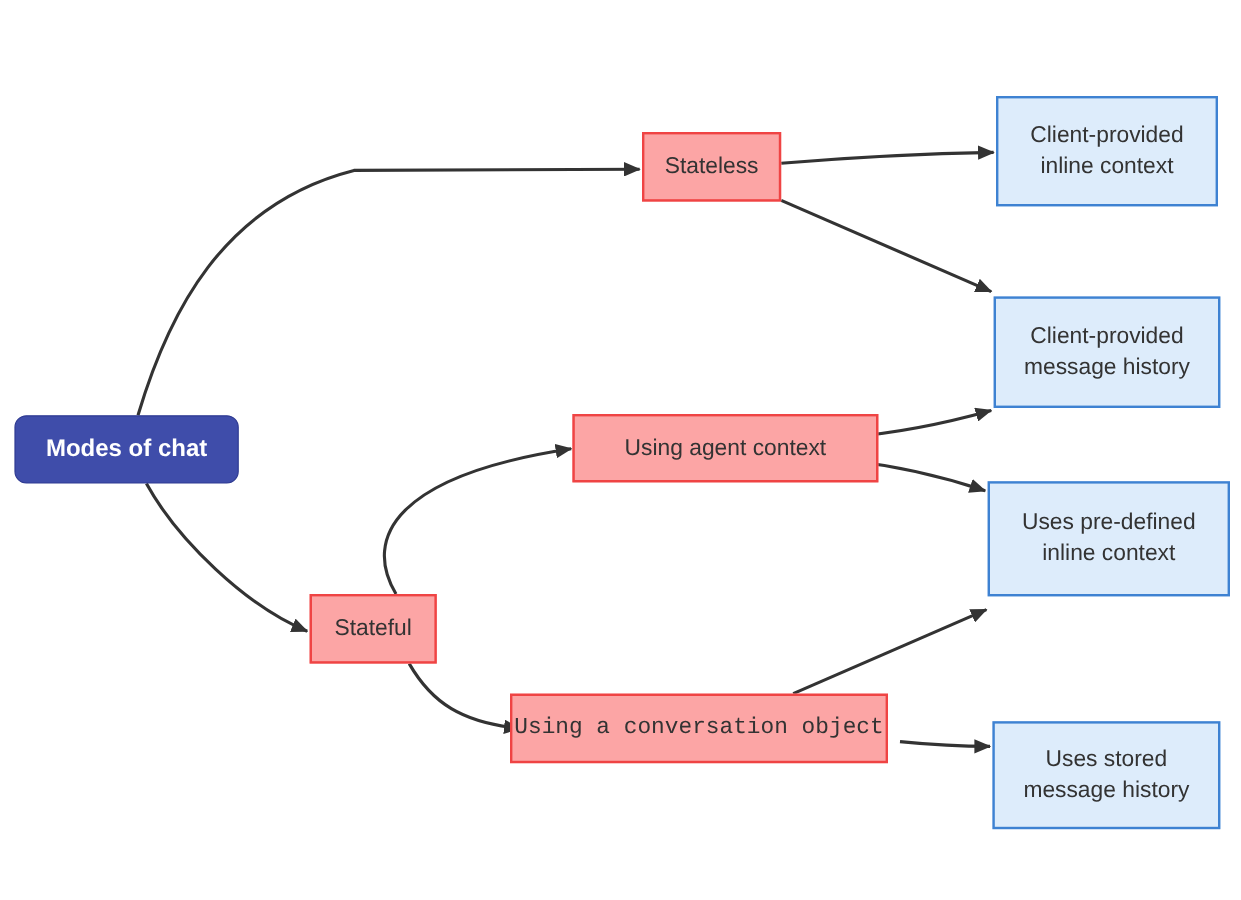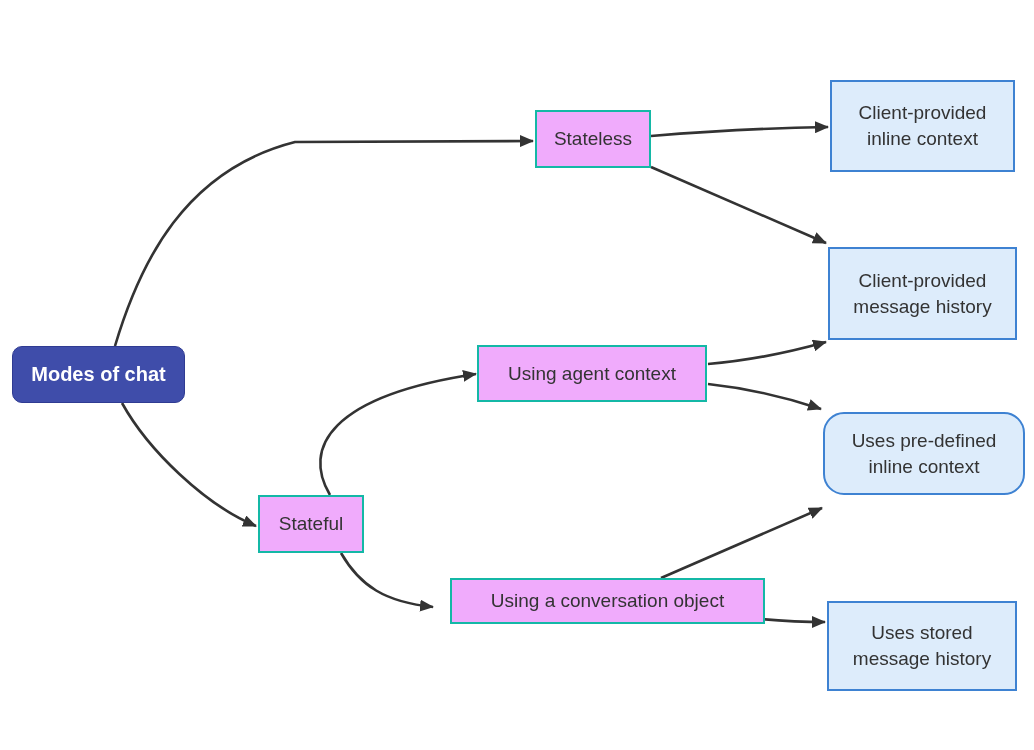--- a/index.html
+++ b/index.html
@@ -38,22 +38,22 @@
   }
   .node.root {
     background: #3f4daa;
     border: 1px solid #2f3b92;
     border-radius: 10px;
     color: #ffffff;
     font-weight: bold;
     font-size: 20px;
   }
   .node.branch {
-    background: #f0abfc;
-    border: 2px solid #14b8a6;
+    background: #fca5a5;
+    border: 2px solid #ef4444;
   }
   .node.leaf {
     background: #ddecfb;
     border: 2px solid #3e82d2;
   }
 </style>
 </head>
 <body>
 
 <div class="canvas">
@@ -69,41 +69,41 @@
     <path class="edge" d="M 651,136 C 700,132 770,128 828,127" marker-end="url(#arrow)"></path>
     <path class="edge" d="M 651,167 L 826,243" marker-end="url(#arrow)"></path>
     <path class="edge" d="M 330,495 C 302,448 330,396 476,374" marker-end="url(#arrow)"></path>
     <path class="edge" d="M 341,553 C 360,586 385,602 433,607" marker-end="url(#arrow)"></path>
     <path class="edge" d="M 708,364 C 745,361 790,352 826,342" marker-end="url(#arrow)"></path>
     <path class="edge" d="M 708,384 C 745,388 785,397 821,409" marker-end="url(#arrow)"></path>
     <path class="edge" d="M 661,578 L 822,508" marker-end="url(#arrow)"></path>
     <path class="edge" d="M 750,618 C 780,621 800,622 825,622" marker-end="url(#arrow)"></path>
   </svg>
 
-  <div class="node root" style="left:12px; top:346px; width:173px; height:57px;">Modes of chat</div>
+  <div class="node root" style="left:12px; top:346px; width:187px; height:57px;">Modes of chat</div>
 
   <div class="node branch" style="left:535px; top:110px; width:116px; height:58px;">Stateless</div>
 
   <div class="node branch" style="left:258px; top:495px; width:106px; height:58px;">Stateful</div>
 
-  <div class="node branch" style="left:477px; top:345px; width:230px; height:57px;">Using agent context</div>
+  <div class="node branch" style="left:477px; top:345px; width:255px; height:57px;">Using agent context</div>
 
-  <div class="node branch" style="left:450px; top:578px; width:315px; height:46px;">Using a conversation object</div>
+  <div class="node branch" style="left:425px; top:578px; width:315px; height:58px;font-family:Liberation Mono, monospace;">Using a conversation object</div>
 
   <div class="node leaf" style="left:830px; top:80px; width:185px; height:92px;">
     <div>Client-provided</div>
     <div>inline context</div>
   </div>
 
   <div class="node leaf" style="left:828px; top:247px; width:189px; height:93px;">
     <div>Client-provided</div>
     <div>message history</div>
   </div>
 
-  <div class="node leaf" style="left:823px; top:412px; width:202px; height:83px;border-radius:21px;">
+  <div class="node leaf" style="left:823px; top:401px; width:202px; height:96px;">
     <div>Uses pre-defined</div>
     <div>inline context</div>
   </div>
 
   <div class="node leaf" style="left:827px; top:578px; width:190px; height:90px;margin-top:23px;">
     <div>Uses stored</div>
     <div>message history</div>
   </div>
 
 </div>

